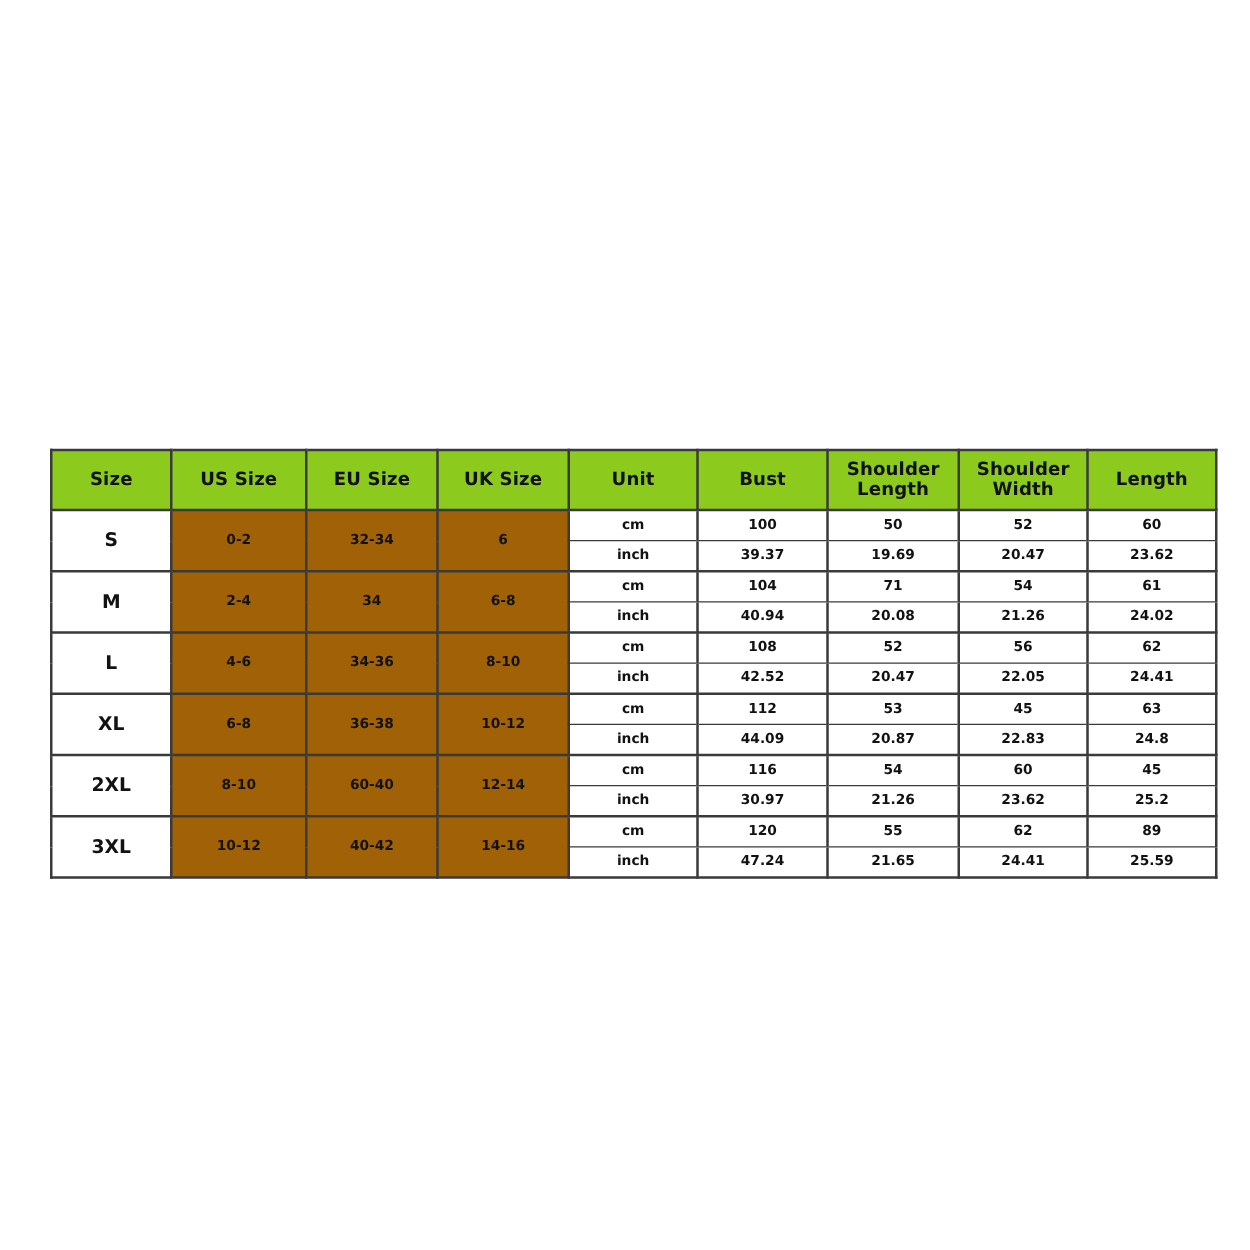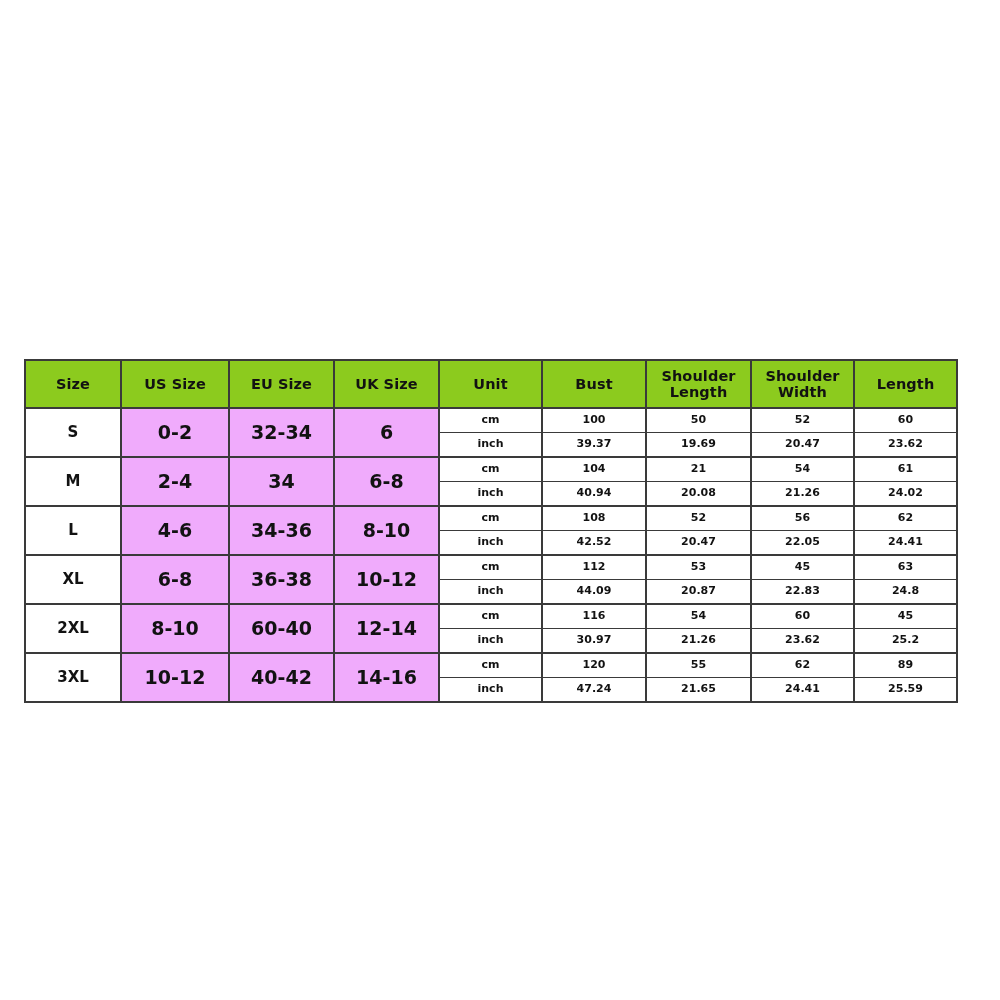--- a/index.html
+++ b/index.html
@@ -10,21 +10,21 @@
   body {
     width: 1000px;
     height: 1000px;
     font-family: "DejaVu Sans", sans-serif;
     position: relative;
     overflow: hidden;
   }
 
   #size-chart-wrap {
     position: absolute;
-    left: 24px;
+    left: 40px;
     top: 359px;
     width: 768px;
   }
 
   table.size-chart {
     border-collapse: collapse;
     width: 932px;
     table-layout: fixed;
     border: 2px solid #3a3a3a;
   }
@@ -50,22 +50,22 @@
   table.size-chart thead th .hdr-line {
     display: block;
   }
 
   
   td.size-cell {
     font-size: 15px;
     background: #ffffff;
   }
   td.region-cell {
-    font-size: 19px;
-    background: #f0abfc;
+    font-size: 11px;
+    background: #a16207;
   }
 
   
   td.unit-cell,
   td.meas-cell {
     height: 23px;
     font-size: 11px;
     background: #ffffff;
   }
 
@@ -158,21 +158,21 @@
           <td class="meas-cell">20.47</td>
           <td class="meas-cell">23.62</td>
         </tr>
         <tr class="row-cm">
           <td class="size-cell" rowspan="2">M</td>
           <td class="region-cell" rowspan="2">2-4</td>
           <td class="region-cell" rowspan="2">34</td>
           <td class="region-cell" rowspan="2">6-8</td>
           <td class="unit-cell">cm</td>
           <td class="meas-cell">104</td>
-          <td class="meas-cell">21</td>
+          <td class="meas-cell">71</td>
           <td class="meas-cell">54</td>
           <td class="meas-cell">61</td>
         </tr>
         <tr class="row-inch">
           <td class="unit-cell">inch</td>
           <td class="meas-cell">40.94</td>
           <td class="meas-cell">20.08</td>
           <td class="meas-cell">21.26</td>
           <td class="meas-cell">24.02</td>
         </tr>

